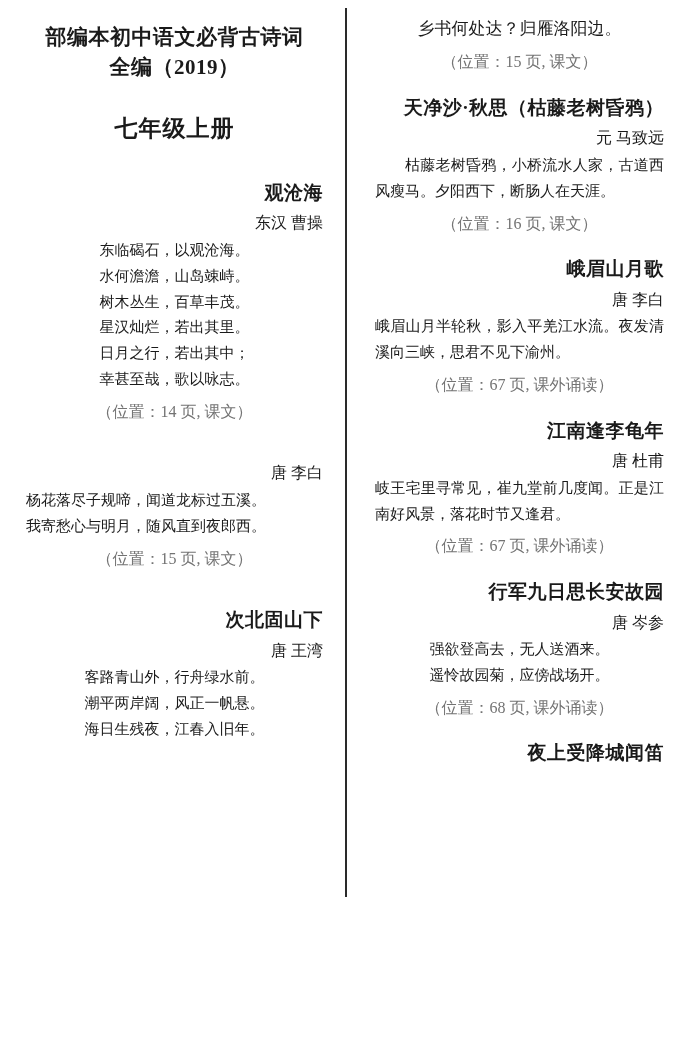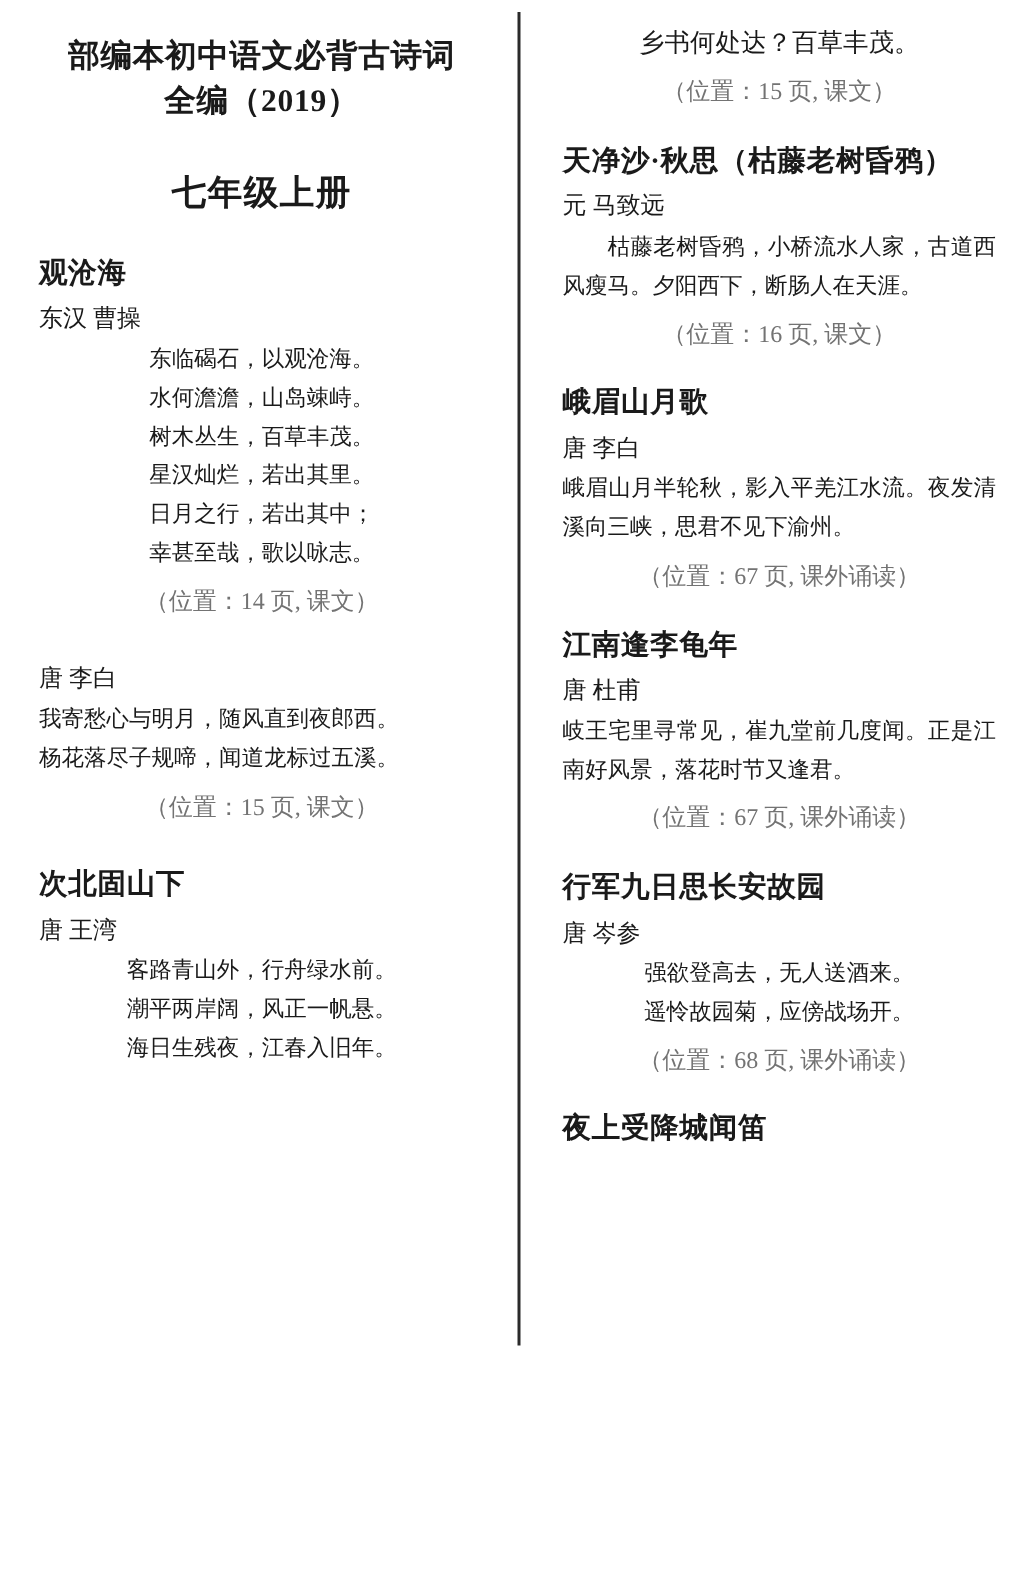--- a/index.html
+++ b/index.html
@@ -49,35 +49,35 @@
   }
   .grade-title {
     text-align: center;
     font-size: 23px;
     font-weight: bold;
     margin: 30px 0 0 0;
     letter-spacing: 1px;
   }
 
   .poem {
-    margin-top: 26px;
+    margin-top: 36px;
   }
   .poem.tight {
     margin-top: 20px;
   }
   .poem-title {
-    text-align: left;
+    text-align: right;
     font-size: 19px;
     font-weight: bold;
     letter-spacing: 0.5px;
     line-height: 1.4;
     margin-bottom: 4px;
   }
   .poem-author {
-    text-align: left;
+    text-align: right;
     font-size: 16px;
     line-height: 1.6;
     margin-bottom: 2px;
   }
   .poem-body {
     font-size: 15px;
     line-height: 1.72;
     text-align: justify;
     text-justify: inter-ideograph;
   }
@@ -132,42 +132,42 @@
         <span class="line">星汉灿烂，若出其里。</span>
         <span class="line">日月之行，若出其中；</span>
         <span class="line">幸甚至哉，歌以咏志。</span>
       </div>
       <div class="loc loc-left">（位置：14 页, 课文）</div>
     </div>
 
     <div class="poem">
       <div class="poem-author">唐  李白</div>
       <div class="poem-body">
+        <span class="line">杨花落尽子规啼，闻道龙标过五溪。</span>
         <span class="line">我寄愁心与明月，随风直到夜郎西。</span>
-        <span class="line">杨花落尽子规啼，闻道龙标过五溪。</span>
       </div>
       <div class="loc loc-left">（位置：15 页, 课文）</div>
     </div>
 
     <div class="poem">
       <div class="poem-title">次北固山下</div>
       <div class="poem-author">唐  王湾</div>
       <div class="poem-body centered">
         <span class="line">客路青山外，行舟绿水前。</span>
         <span class="line">潮平两岸阔，风正一帆悬。</span>
         <span class="line">海日生残夜，江春入旧年。</span>
       </div>
     </div>
 
   </div>
 
   <div class="col col-right">
 
     <div>
-      <div class="frag">乡书何处达？百草丰茂。</div>
+      <div class="frag">乡书何处达？归雁洛阳边。</div>
       <div class="loc">（位置：15 页, 课文）</div>
     </div>
 
     <div class="poem tight">
       <div class="poem-title">天净沙·秋思（枯藤老树昏鸦）</div>
       <div class="poem-author">元  马致远</div>
       <div class="poem-body indent">
         <span class="line">枯藤老树昏鸦，小桥流水人家，古道西风瘦马。夕阳西下，断肠人在天涯。</span>
       </div>
       <div class="loc">（位置：16 页, 课文）</div>

